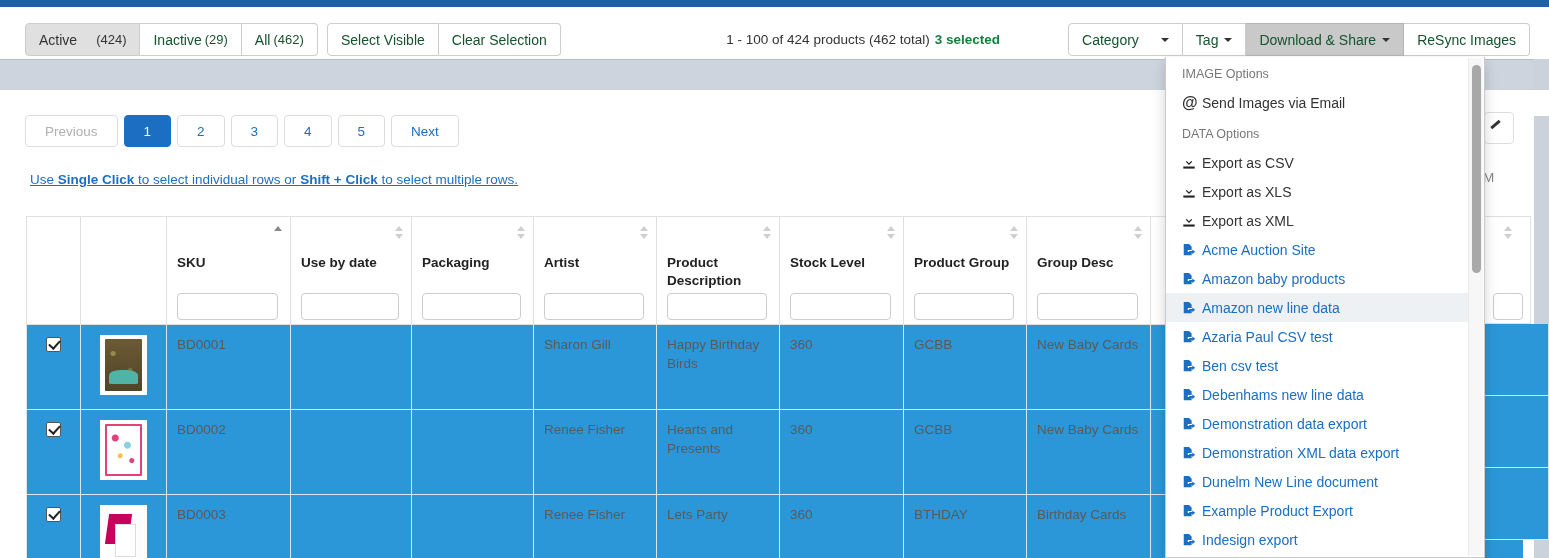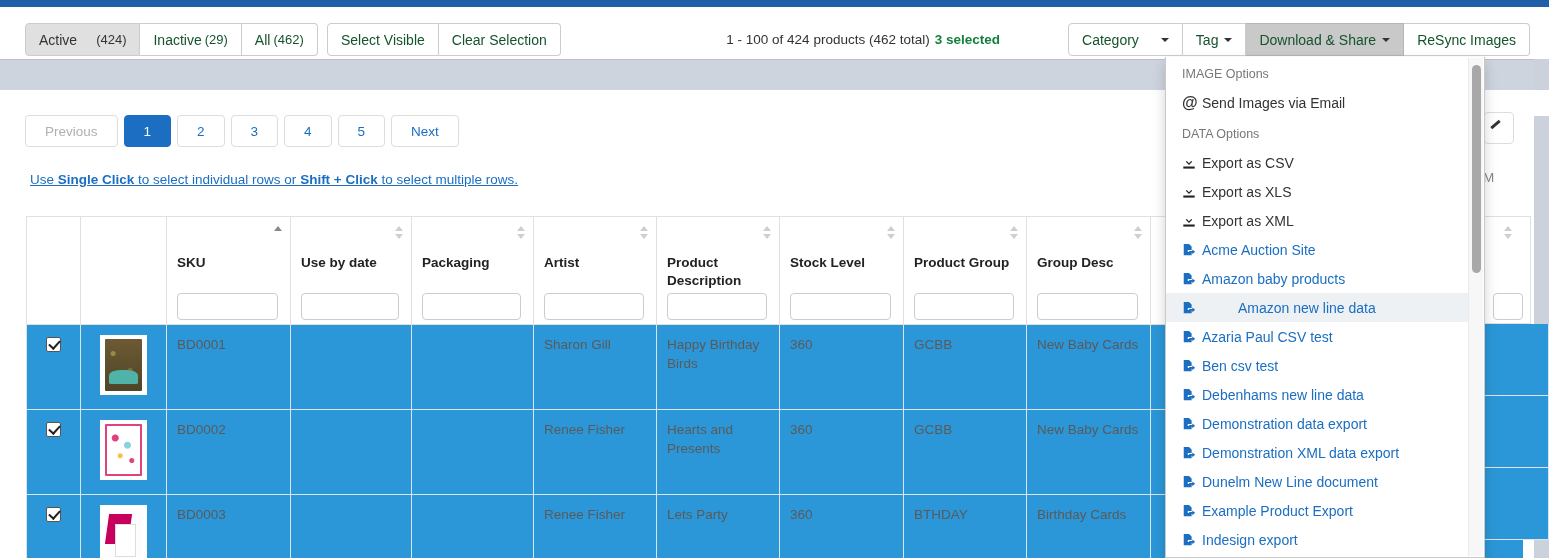--- a/index.html
+++ b/index.html
@@ -178,21 +178,21 @@
   .dd-head {
     font-size: 12.5px; color: #777777;
     padding: 9px 0 6px 16px; line-height: 16px;
   }
   .dd-item {
     display: flex; align-items: center;
     height: 29px; padding: 0 16px 0 16px;
     font-size: 14px; color: #1b6ec2; cursor: pointer; white-space: nowrap;
   }
   .dd-item.dark { color: #333333; }
-  .dd-item.hovered { background: #eef1f4; gap: 36px; }
+  .dd-item.hovered { background: #eef1f4; }
   .dd-ico { width: 20px; flex: 0 0 20px; display: flex; align-items: center; justify-content: flex-start; }
   .dd-ico svg { display: block; }
   .at-ico { font-size: 16px; font-weight: bold; color: #333; line-height: 1; }
 
   .dd-scrollbar {
     position: absolute; right: 1px; top: 1px; width: 15px; bottom: 1px;
     background: #f7f7f7; border-left: 1px solid #eaeaea;
   }
   .dd-thumb {
     position: absolute; left: 3px; top: 7px; width: 9px; height: 208px;

